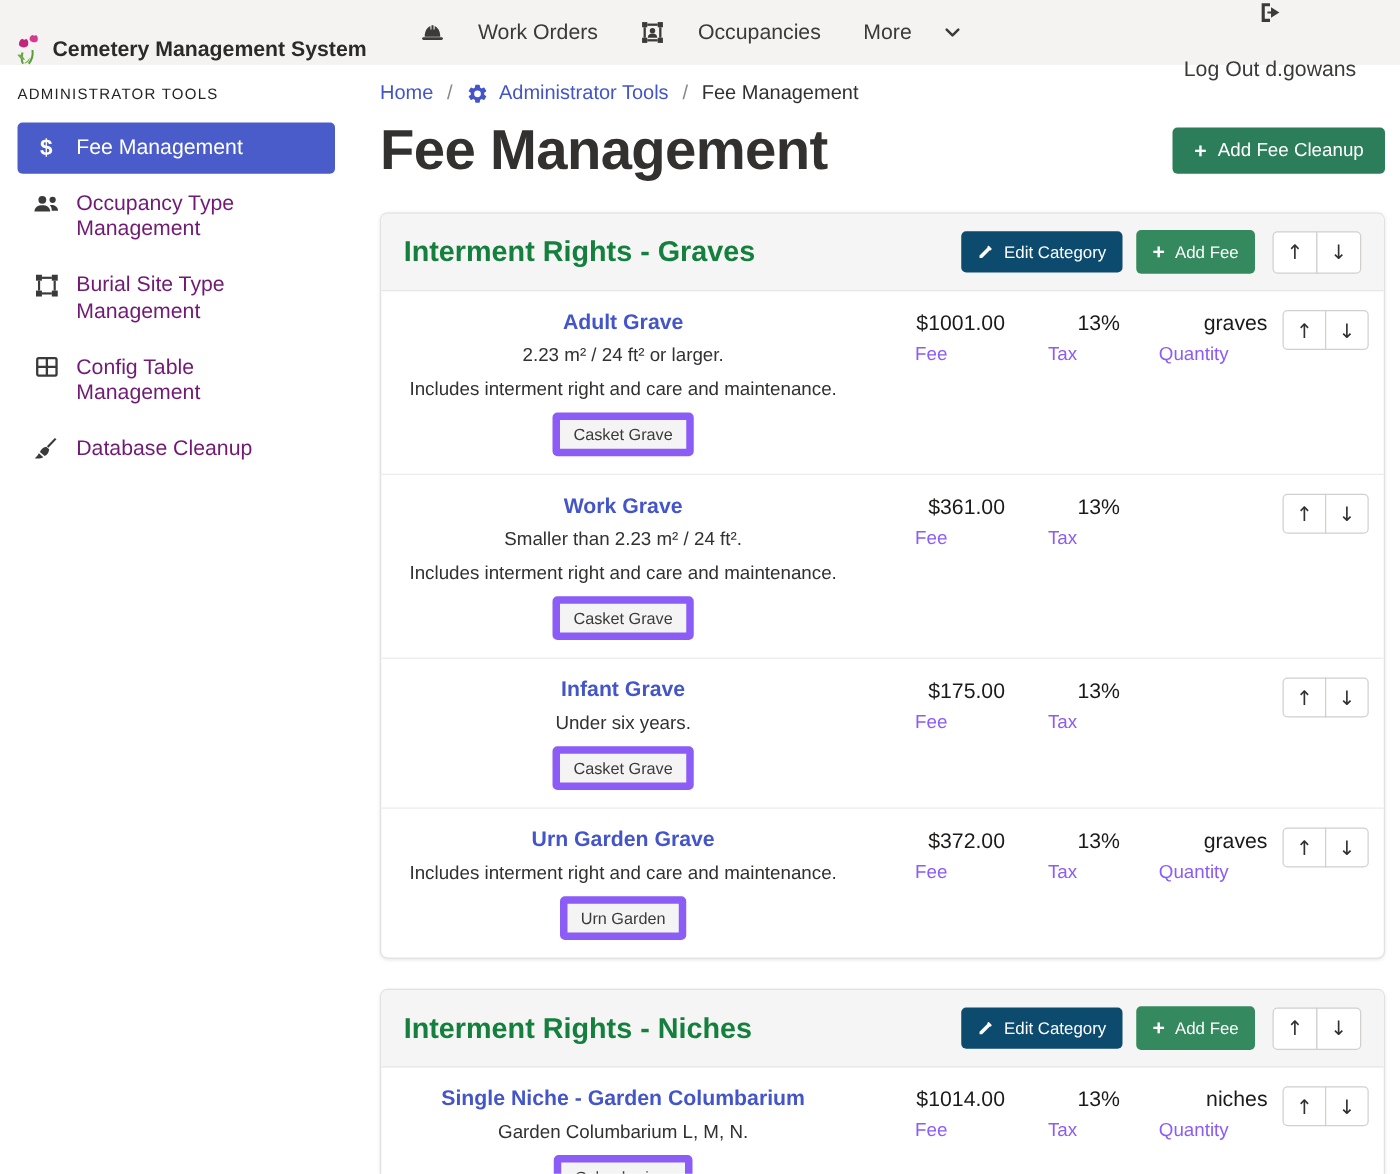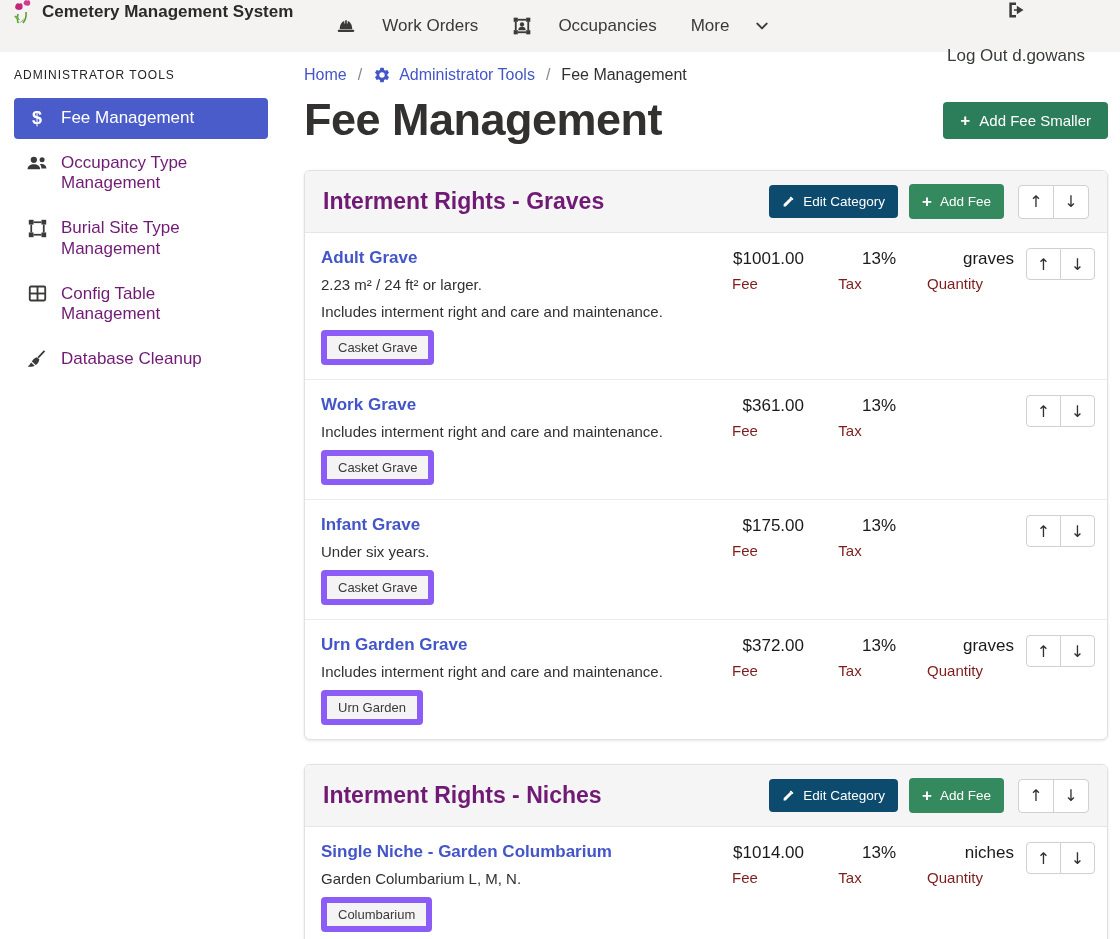--- a/index.html
+++ b/index.html
@@ -7,21 +7,21 @@
   body {
     font-family: "Liberation Sans", "DejaVu Sans", sans-serif;
     background: #ffffff;
     color: #323130;
   }
   
   .navbar {
     height: 52px;
     background: #f4f3f2;
     display: flex;
-    align-items: flex-start;
+    align-items: flex-end;
     padding: 0 18px 0 12px;
   }
   .brand {
     display: flex; align-items: center; gap: 8px;
     font-size: 17px; font-weight: 700; color: #2b2a29;
     margin-right: 26px; cursor: pointer;
   }
   .nav-item {
     display: flex; align-items: center; gap: 26px;
     padding: 0 17px;
@@ -65,56 +65,56 @@
   
   .card {
     border: 1px solid #e3e1df; border-radius: 6px;
     box-shadow: 0 1px 3px rgba(0,0,0,0.10);
     margin-bottom: 24px; background: #fff; overflow: hidden;
   }
   .card-header {
     background: #f5f5f5; border-bottom: 1px solid #e8e6e4;
     padding: 13px 18px; display: flex; align-items: center;
   }
-  .card-title { flex: 1; font-size: 23px; font-weight: 600; color: #701a75; }
+  .card-title { flex: 1; font-size: 23px; font-weight: 600; color: #15803d; }
   .btn-sm { font-size: 13.5px; padding: 9px 13px; gap: 8px; margin-left: 11px; }
   .btn-teal { background: #0c4a6e; }
   .btn-green { background: #348a5e; }
   .arrow-group { display: flex; margin-left: 14px; }
   .arrow-btn {
     background: #fff; border: 1px solid #d2d0ce; color: #323130;
     width: 36px; height: 34px; font-size: 16px; cursor: pointer;
     display: inline-flex; align-items: center; justify-content: center;
     font-family: "DejaVu Sans", sans-serif;
   }
   .arrow-btn.up { border-radius: 4px 0 0 4px; }
   .arrow-btn.down { border-radius: 0 4px 4px 0; margin-left: -1px; }
   
   .fee-row {
     display: flex; align-items: flex-start;
     padding: 15px 12px 14px 16px;
     border-bottom: 1px solid #edebe9;
   }
   .rows-final .fee-row:last-child { border-bottom: none; }
-  .fee-main { flex: 1; padding-right: 10px; }
+  .fee-main { flex: 1; padding-right: 10px; text-align: center; }
   .fee-name {
     display: inline-block; color: #4355c8; font-weight: 700;
     font-size: 17px; text-decoration: none; margin-bottom: 8px; cursor: pointer;
   }
   .fee-desc { font-size: 15px; color: #323130; margin-bottom: 10px; }
   .tag {
     display: inline-block; background: #f5f4f4; border: 6px solid #8b5cf6;
     border-radius: 4px; padding: 4px 11px; font-size: 13px; color: #3b3a39;
   }
   .col { text-align: center; padding-top: 1px; }
   .col-fee { width: 118px; }
   .col-tax { width: 92px; }
   .col-qty { width: 118px; }
   .col .val { font-size: 17px; color: #1b1a19; margin-bottom: 6px; text-align: right; }
-  .col .lab { font-size: 15px; color: #7f1d1d; }
+  .col .lab { font-size: 15px; color: #8b5cf6; }
   .row-arrows { margin-left: 12px; }
   .row-arrows .arrow-btn { width: 35px; height: 32px; }
   .icon { display: inline-flex; }
 </style>
 </head>
 <body>
 
 <div class="navbar">
   <div class="brand">
     <span class="icon">
@@ -251,21 +251,21 @@
         <span>Administrator Tools</span>
       </a>
       <span class="crumb-sep">/</span>
       <span class="crumb-current">Fee Management</span>
     </div>
 
     <div class="title-row">
       <h1 class="page-title">Fee Management</h1>
       <button class="btn btn-add-category">
         <span class="plus-glyph">+</span>
-        <span>Add Fee Smaller</span>
+        <span>Add Fee Cleanup</span>
       </button>
     </div>
 
     <div class="card">
       <div class="card-header">
         <div class="card-title">Interment Rights - Graves</div>
         <button class="btn btn-sm btn-teal">
           <span class="icon">
             <svg width="13" height="13" viewBox="0 0 24 24" fill="#ffffff">
                 <path d="M3 17.2 L14.8 5.4 L18.6 9.2 L6.8 21 L3 21 Z M20.7 7.1 L17 3.3 C16.6 2.9 16 2.9 15.6 3.3 L14.2 4.7 L19.3 9.8 L20.7 8.5 C21.1 8.1 21.1 7.5 20.7 7.1 Z"></path>
@@ -306,20 +306,21 @@
           </div>
           <div class="arrow-group row-arrows">
             <button class="arrow-btn up">↑</button>
             <button class="arrow-btn down">↓</button>
           </div>
         </div>
 
         <div class="fee-row">
           <div class="fee-main">
             <a class="fee-name">Work Grave</a>
+            <div class="fee-desc">Smaller than 2.23 m² / 24 ft².</div>
             <div class="fee-desc">Includes interment right and care and maintenance.</div>
             <span class="tag">Casket Grave</span>
           </div>
           <div class="col col-fee">
             <div class="val">$361.00</div>
             <div class="lab">Fee</div>
           </div>
           <div class="col col-tax">
             <div class="val">13%</div>
             <div class="lab">Tax</div>

